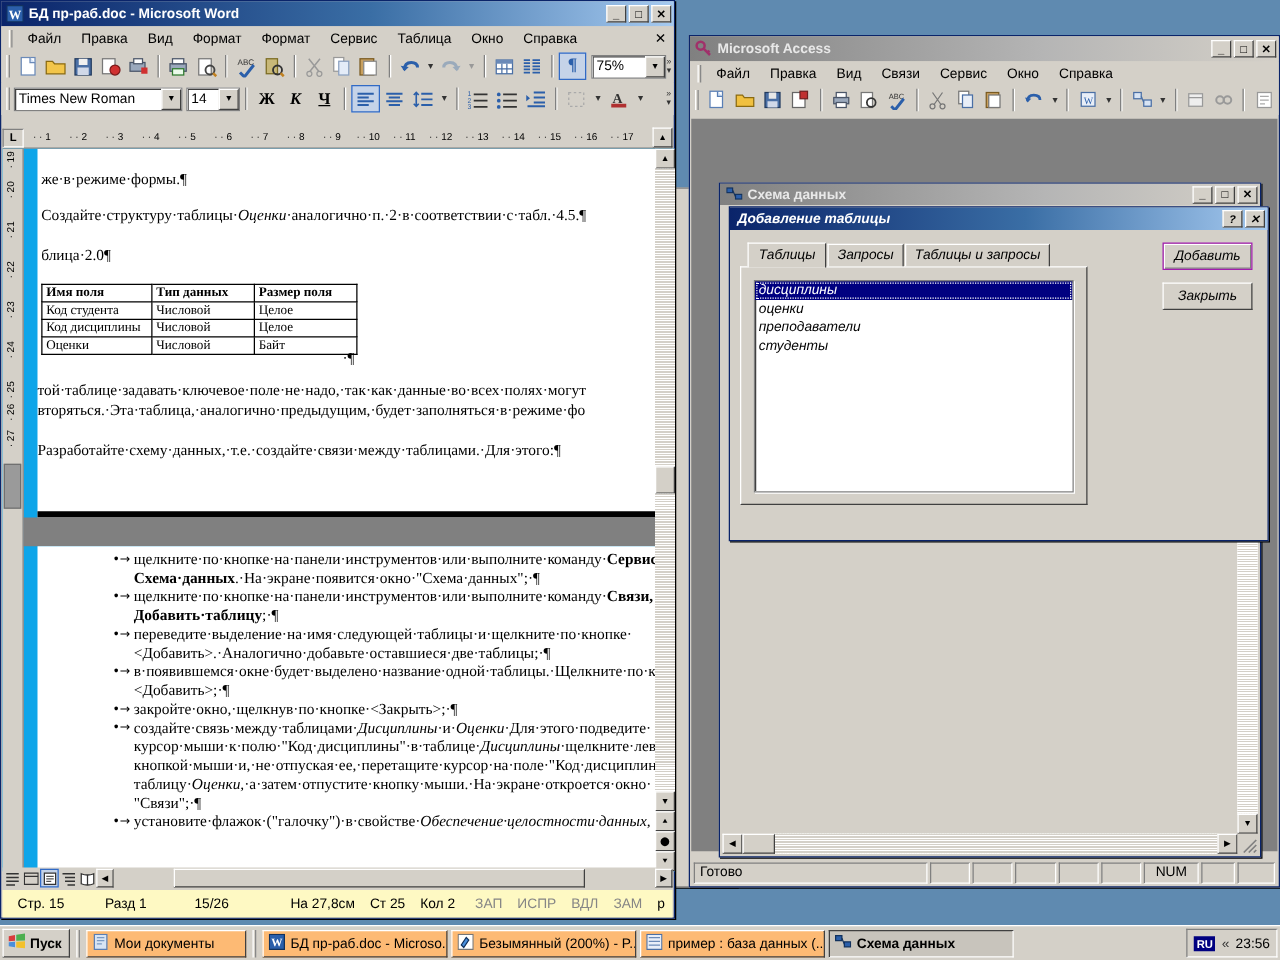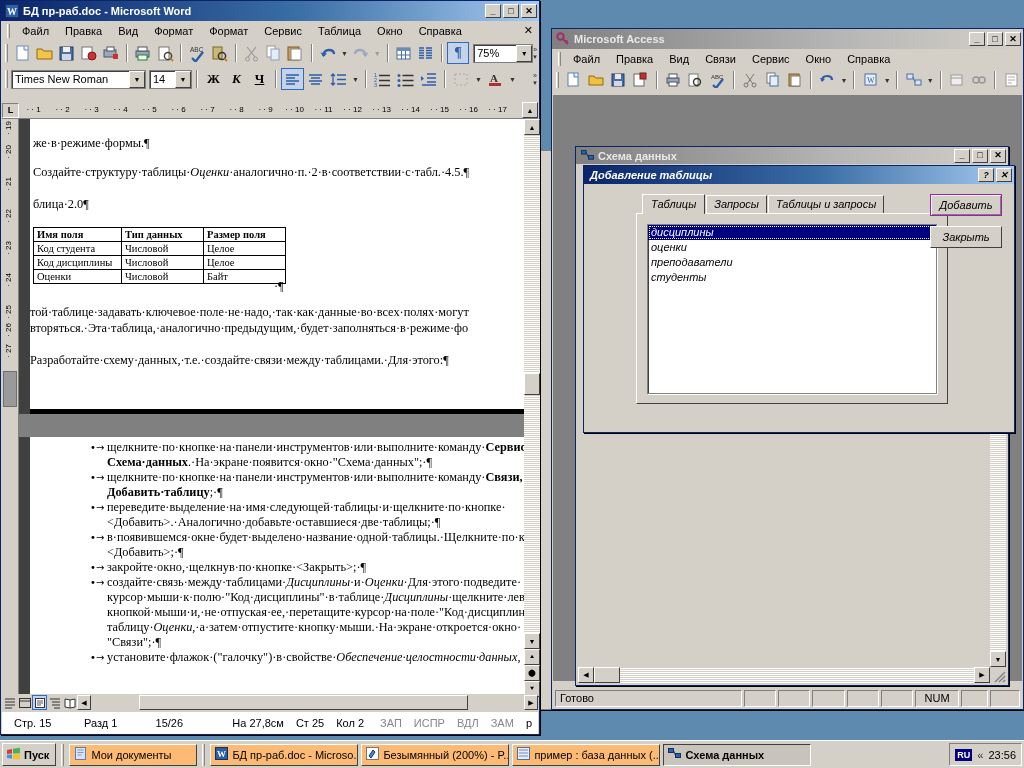--- a/index.html
+++ b/index.html
@@ -62,42 +62,42 @@
   .combo .cb-arrow { margin-left: auto; width: 16px; height: 17px; background: #d4d0c8;
                      border-top: 1px solid #fff; border-left: 1px solid #fff;
                      border-right: 1px solid #404040; border-bottom: 1px solid #404040;
                      display: flex; align-items: center; justify-content: center; font-size: 7px; }
 
   
   #word { left: 0; top: 0; width: 540px; height: 735px; }
   #word .ruler { height: 17px; background: #d4d0c8; display: flex; align-items: center;
                  font-size: 8px; color: #000; border-bottom: 1px solid #808080;}
   .doc-area { position: absolute; left: 1px; top: 118px; width: 538px; height: 578px;
-              background: #404040; overflow: hidden; }
+              background: #0ea5e9; overflow: hidden; }
   .page { position: absolute; background: #fff; font-family: "Liberation Serif", serif;
           font-size: 12.3px; color: #000; }
   .vruler { position: absolute; left: 0; top: 0; width: 17px; height: 100%;
             background: #d4d0c8; border-right: 1px solid #808080; }
   .vr-num { position: absolute; left: 2px; font-size: 8px;
             writing-mode: vertical-rl; transform: rotate(180deg); }
 
   table.doctbl { border-collapse: collapse; font-family: "Liberation Serif", serif;
                  font-size: 10.5px; }
   table.doctbl td, table.doctbl th { border: 1px solid #000; padding: 0px 3px;
                  text-align: left; height: 13px; line-height: 13px; white-space: nowrap; }
   table.doctbl th { font-weight: bold; }
 
   ul.doclist { margin: 0; padding: 0; list-style: none; }
   ul.doclist li { position: relative; padding-left: 22px; margin-bottom: 0px;
                   line-height: 15px; }
   ul.doclist li:before { content: "•\2192"; position: absolute; left: 5px;
                          font-family: "DejaVu Sans", sans-serif; font-size: 10px; }
 
   .statusbar { position: absolute; bottom: 0; left: 1px; right: 1px; height: 22px;
-               background: #ffffff; display: flex; align-items: center;
+               background: #fef9c3; display: flex; align-items: center;
                font-size: 11px; }
   .sb-cell { padding: 0 6px; white-space: nowrap; }
   .sb-dim { color: #868686; }
 
   
   .vscroll { position: absolute; right: 0; top: 0; width: 16px; bottom: 0;
              background: #e8e4dc; }
   .sb-arrow { width: 16px; height: 16px; background: #d4d0c8;
               border-top: 1px solid #fff; border-left: 1px solid #fff;
               border-right: 1px solid #404040; border-bottom: 1px solid #404040;
@@ -376,21 +376,21 @@
 
   <div class="window" id="addtable">
     <div class="titlebar">
       <span class="tb-title">Добавление таблицы</span>
       <span class="tb-btns">
         <span class="tb-btn">?</span>
         <span class="tb-btn">✕</span>
       </span>
     </div>
 
-    <div style="position:absolute;left:8px;top:26px;width:312px;margin-left:44px;">
+    <div style="position:absolute;left:8px;top:26px;width:278px;">
       <div class="tabstrip" style="padding-left:6px;">
         <span class="tab sel">Таблицы</span>
         <span class="tab">Запросы</span>
         <span class="tab">Таблицы и запросы</span>
       </div>
       <div class="tabpanel" style="height:191px;padding:10px;">
         <div class="listbox" style="height:170px;">
           <div class="lb-item sel">дисциплины</div>
           <div class="lb-item">оценки</div>
           <div class="lb-item">преподаватели</div>

